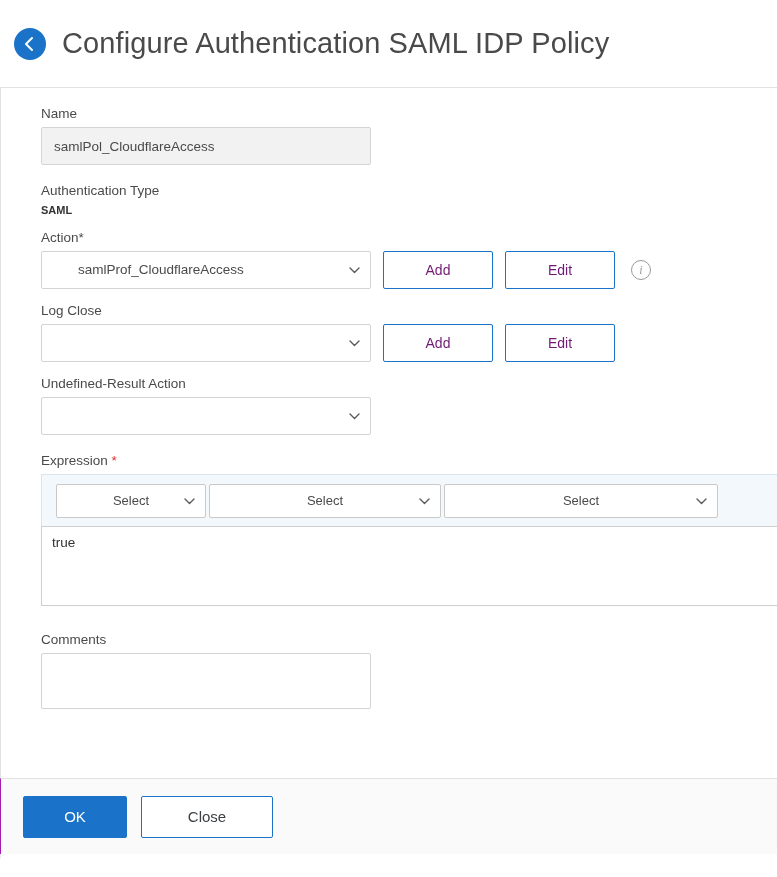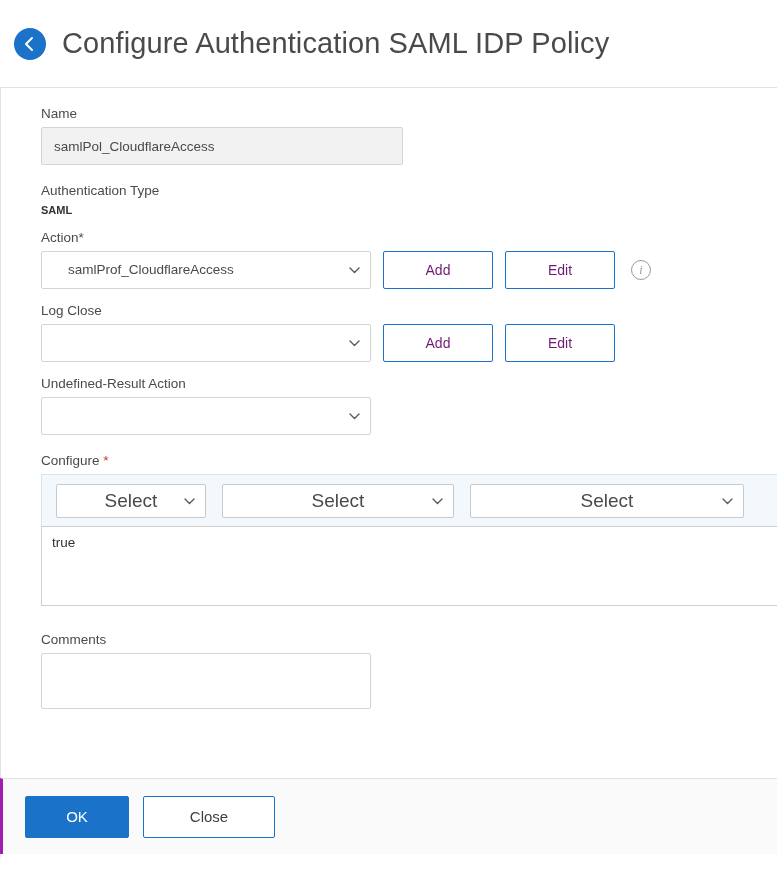--- a/index.html
+++ b/index.html
@@ -61,21 +61,21 @@
   .field-label {
     font-size: 13.5px;
     color: #4a4a4a;
     margin-bottom: 6px;
   }
   .field-label .req {
     color: #d93025;
   }
 
   .text-input {
-    width: 362px;
+    width: 330px;
     height: 38px;
     box-sizing: border-box;
     border: 1px solid #d4d4d4;
     border-radius: 2px;
     background: #f2f2f2;
     color: #4a4a4a;
     font-size: 13.5px;
     padding: 0 12px;
     line-height: 36px;
     font-family: "Liberation Sans", sans-serif;
@@ -98,21 +98,21 @@
     position: relative;
     width: 330px;
     height: 38px;
     box-sizing: border-box;
     border: 1px solid #d4d4d4;
     border-radius: 2px;
     background: #ffffff;
     font-size: 13.5px;
     color: #4a4a4a;
     line-height: 36px;
-    padding: 0 30px 0 26px;
+    padding: 0 30px 0 36px;
     white-space: nowrap;
     overflow: hidden;
   }
   .select.empty { padding-left: 12px; }
   .chev {
     position: absolute;
     right: 10px;
     top: 50%;
     margin-top: -3px;
     width: 11px;
@@ -167,25 +167,25 @@
     width: 760px;
     padding-left: 14px;
   }
   .expr-select {
     position: relative;
     height: 34px;
     box-sizing: border-box;
     border: 1px solid #c9c9c9;
     border-radius: 2px;
     background: #ffffff;
-    font-size: 19px;
+    font-size: 13px;
     color: #4a4a4a;
     line-height: 32px;
     text-align: center;
-    margin-right: 16px;
+    margin-right: 3px;
   }
   .expr-select.s1 { width: 150px; }
   .expr-select.s2 { width: 232px; }
   .expr-select.s3 { width: 274px; }
 
   .expr-area {
     width: 760px;
     height: 80px;
     box-sizing: border-box;
     border: 1px solid #cfcfcf;
@@ -211,21 +211,21 @@
     padding: 6px 10px;
     resize: none;
     display: block;
   }
 
   
   .footer {
     height: 76px;
     box-sizing: border-box;
     border-top: 1px solid #e2e2e2;
-    border-left: 3px solid #a21caf;
+    border-left: 1px solid #a21caf;
     background: #fafafa;
     display: flex;
     align-items: center;
     padding-left: 22px;
     gap: 14px;
   }
   .btn-primary {
     width: 104px;
     height: 42px;
     background: #1a73c8;
@@ -319,21 +319,21 @@
       <span></span>
       <svg class="chev" viewBox="0 0 11 7">
         <path d="M1 1 L5.5 5.5 L10 1" fill="none" stroke="#5a5a5a" stroke-width="1.4" stroke-linecap="round" stroke-linejoin="round"></path>
       </svg>
     </div>
 
     <div class="spacer-18"></div>
 
     
     <div class="field-label">
-      <span>Configure</span>
+      <span>Expression</span>
       <span class="req">*</span>
     </div>
 
     <div class="expr-wrap">
       <div class="expr-toolbar">
         <div class="expr-select s1">
           <span>Select</span>
           <svg class="chev" viewBox="0 0 11 7">
             <path d="M1 1 L5.5 5.5 L10 1" fill="none" stroke="#5a5a5a" stroke-width="1.4" stroke-linecap="round" stroke-linejoin="round"></path>
           </svg>

